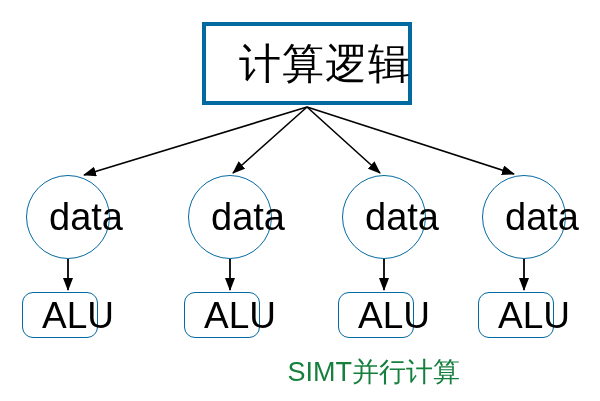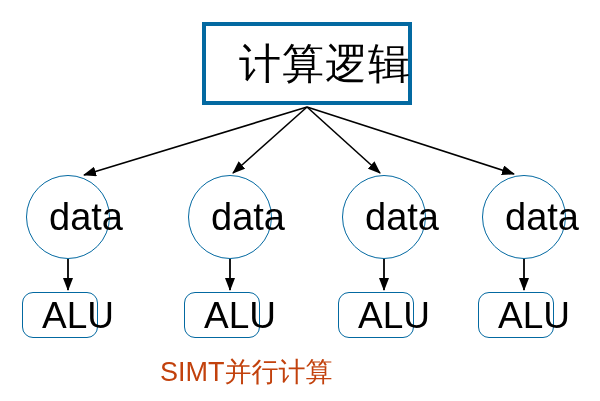--- a/index.html
+++ b/index.html
@@ -65,23 +65,23 @@
   }
   .alu-box.c0 { left: 22px; }
   .alu-box.c1 { left: 184px; }
   .alu-box.c2 { left: 338px; }
   .alu-box.c3 { left: 478px; }
   .caption {
     position: absolute;
     top: 354px;
     left: 160px;
     width: 300px;
-    text-align: left;
+    text-align: right;
     font-size: 27px;
-    color: #c2410c;
+    color: #15803d;
   }
 </style>
 </head>
 <body>
 
 <div class="canvas">
 
   <svg class="connector-layer" viewBox="0 0 600 401" xmlns="http://www.w3.org/2000/svg">
     <defs>
       <marker id="ah" markerUnits="userSpaceOnUse" markerWidth="13" markerHeight="10" refX="12" refY="5" orient="auto">

